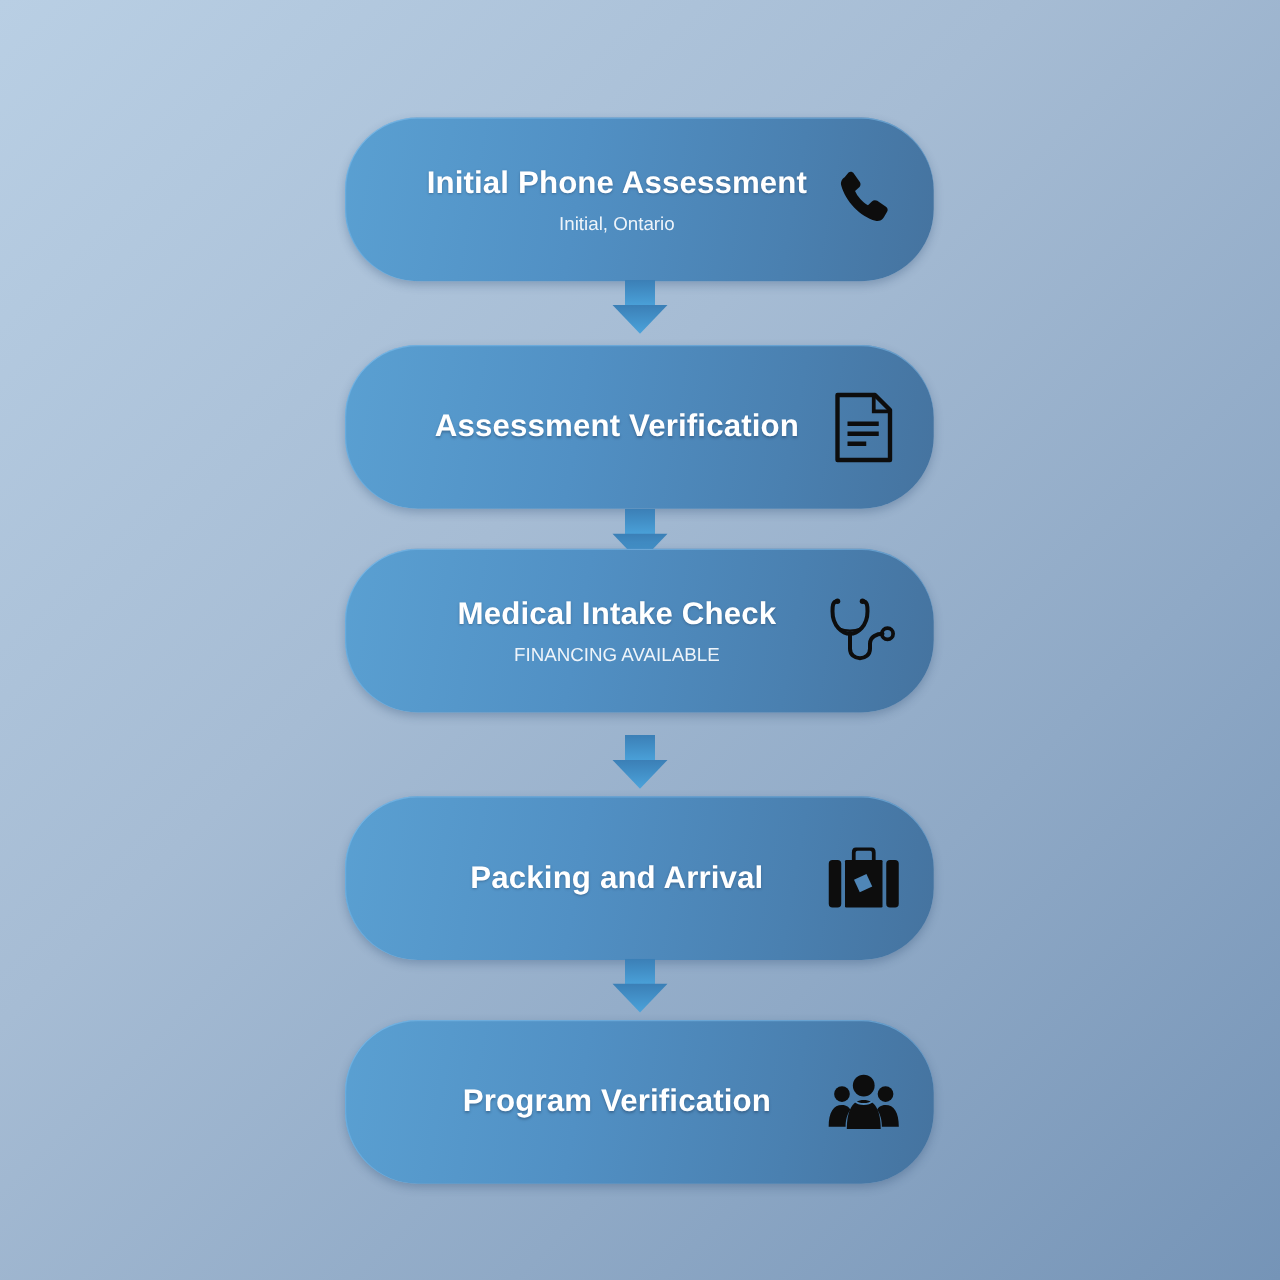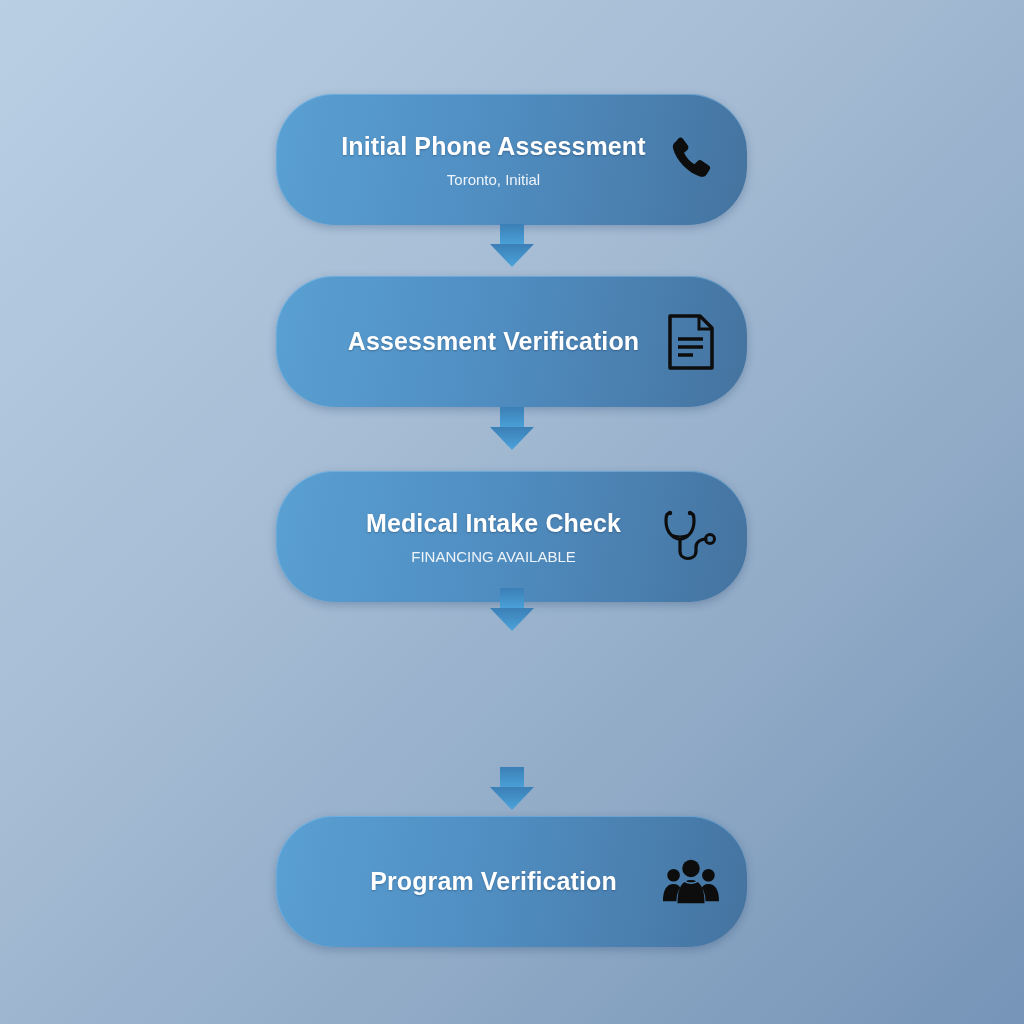--- a/index.html
+++ b/index.html
@@ -78,21 +78,21 @@
     .arrow svg { display: block; }
   </style>
 </head>
 <body>
 
 <div class="flow">
 
   <div class="step" style="top:94px;">
     <div class="step-text">
       <div class="step-title">Initial Phone Assessment</div>
-      <div class="step-sub">Toronto, Initial</div>
+      <div class="step-sub">Initial, Ontario</div>
     </div>
     <div class="step-icon">
       <svg width="54" height="54" viewBox="0 0 24 24">
         <path fill="#0d0d0d" d="M6.6 2.2c.6-.4 1.4-.3 1.8.3l2.2 3.1c.4.6.3 1.4-.2 1.9l-1.5 1.3c.9 2 2.6 3.9 4.6 5.1l1.4-1.4c.5-.5 1.3-.6 1.9-.2l3.1 2.1c.6.4.8 1.2.4 1.8l-1.2 2c-.6 1-1.8 1.5-2.9 1.2C10.7 17.8 5.5 12.4 4 6.8c-.3-1.1.2-2.3 1.2-2.9z"></path>
       </svg>
     </div>
   </div>
 
   <div class="arrow" style="top:224px;">
     <svg width="46" height="44" viewBox="0 0 46 44">
@@ -128,21 +128,21 @@
         <linearGradient id="ag2" x1="0" y1="0" x2="0" y2="1">
           <stop offset="0" stop-color="#3b7fb6"></stop>
           <stop offset="1" stop-color="#4ba3db"></stop>
         </linearGradient>
       </defs>
       <rect x="11" y="0" width="24" height="22" fill="url(#ag2)"></rect>
       <polygon points="1,20 45,20 23,43" fill="url(#ag2)"></polygon>
     </svg>
   </div>
 
-  <div class="step" style="top:471px;">
+  <div class="step" style="top:439px;">
     <div class="step-text">
       <div class="step-title">Medical Intake Check</div>
       <div class="step-sub">FINANCING AVAILABLE</div>
     </div>
     <div class="step-icon">
       <svg width="58" height="60" viewBox="0 0 58 60">
         <path d="M8 6 C4 6 4 10 4 14 C4 26 12 32 18 32 C24 32 32 26 32 14 C32 10 32 6 28 6" fill="none" stroke="#0d0d0d" stroke-width="3.2" stroke-linecap="round"></path>
         <circle cx="8" cy="6" r="2.2" fill="#0d0d0d"></circle>
         <circle cx="28" cy="6" r="2.2" fill="#0d0d0d"></circle>
         <path d="M18 32 V44 C18 54 34 54 34 44 V40 C34 34 40 32 44 32" fill="none" stroke="#0d0d0d" stroke-width="3.2" stroke-linecap="round"></path>
@@ -158,20 +158,34 @@
         <linearGradient id="ag3" x1="0" y1="0" x2="0" y2="1">
           <stop offset="0" stop-color="#3b7fb6"></stop>
           <stop offset="1" stop-color="#4ba3db"></stop>
         </linearGradient>
       </defs>
       <rect x="11" y="0" width="24" height="22" fill="url(#ag3)"></rect>
       <polygon points="1,20 45,20 23,43" fill="url(#ag3)"></polygon>
     </svg>
   </div>
 
+  <div class="step" style="top:637px;">
+    <div class="step-text">
+      <div class="step-title">Packing and Arrival</div>
+    </div>
+    <div class="step-icon">
+      <svg width="60" height="50" viewBox="0 0 60 50">
+        <path d="M22 10 V4 C22 2 23 1 25 1 H35 C37 1 38 2 38 4 V10" fill="none" stroke="#0d0d0d" stroke-width="3"></path>
+        <rect x="2" y="10" width="10" height="38" rx="3" fill="#0d0d0d"></rect>
+        <rect x="15" y="10" width="30" height="38" rx="1" fill="#0d0d0d"></rect>
+        <rect x="48" y="10" width="10" height="38" rx="3" fill="#0d0d0d"></rect>
+        <rect x="24" y="23" width="11" height="11" fill="#4f86b7" transform="rotate(-25 29.5 28.5)"></rect>
+      </svg>
+    </div>
+  </div>
 
   <div class="arrow" style="top:767px;">
     <svg width="46" height="44" viewBox="0 0 46 44">
       <defs>
         <linearGradient id="ag4" x1="0" y1="0" x2="0" y2="1">
           <stop offset="0" stop-color="#3b7fb6"></stop>
           <stop offset="1" stop-color="#4ba3db"></stop>
         </linearGradient>
       </defs>
       <rect x="11" y="0" width="24" height="22" fill="url(#ag4)"></rect>

